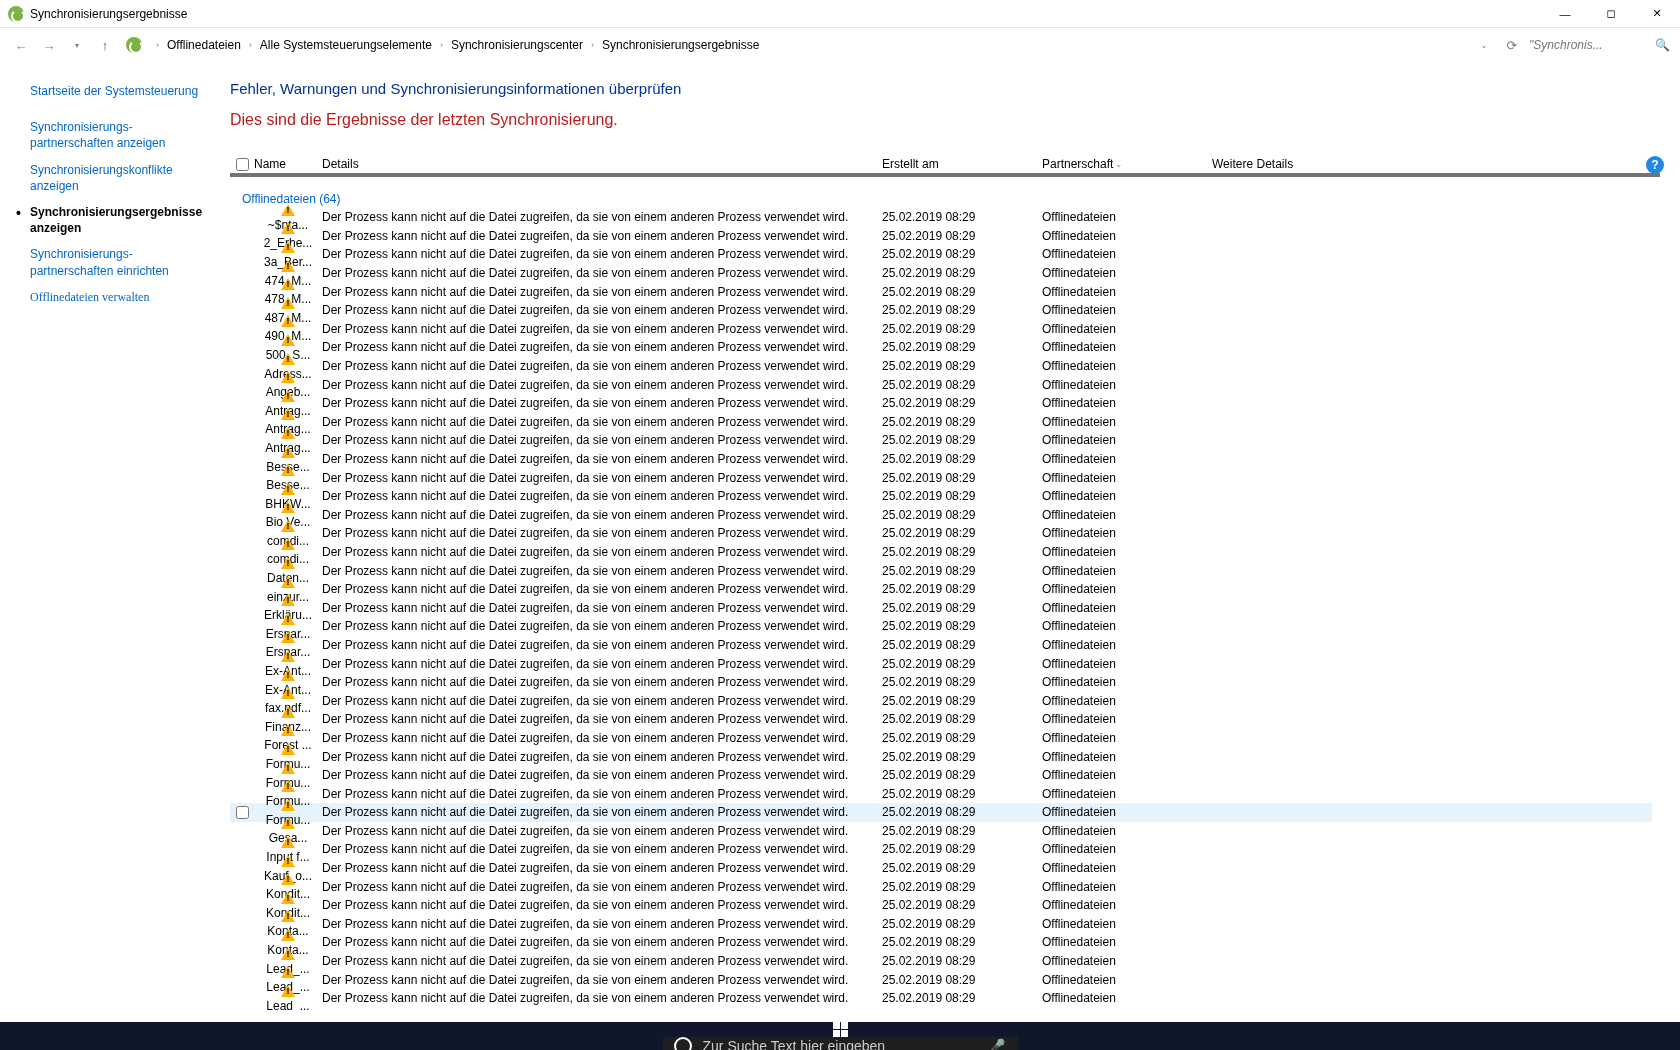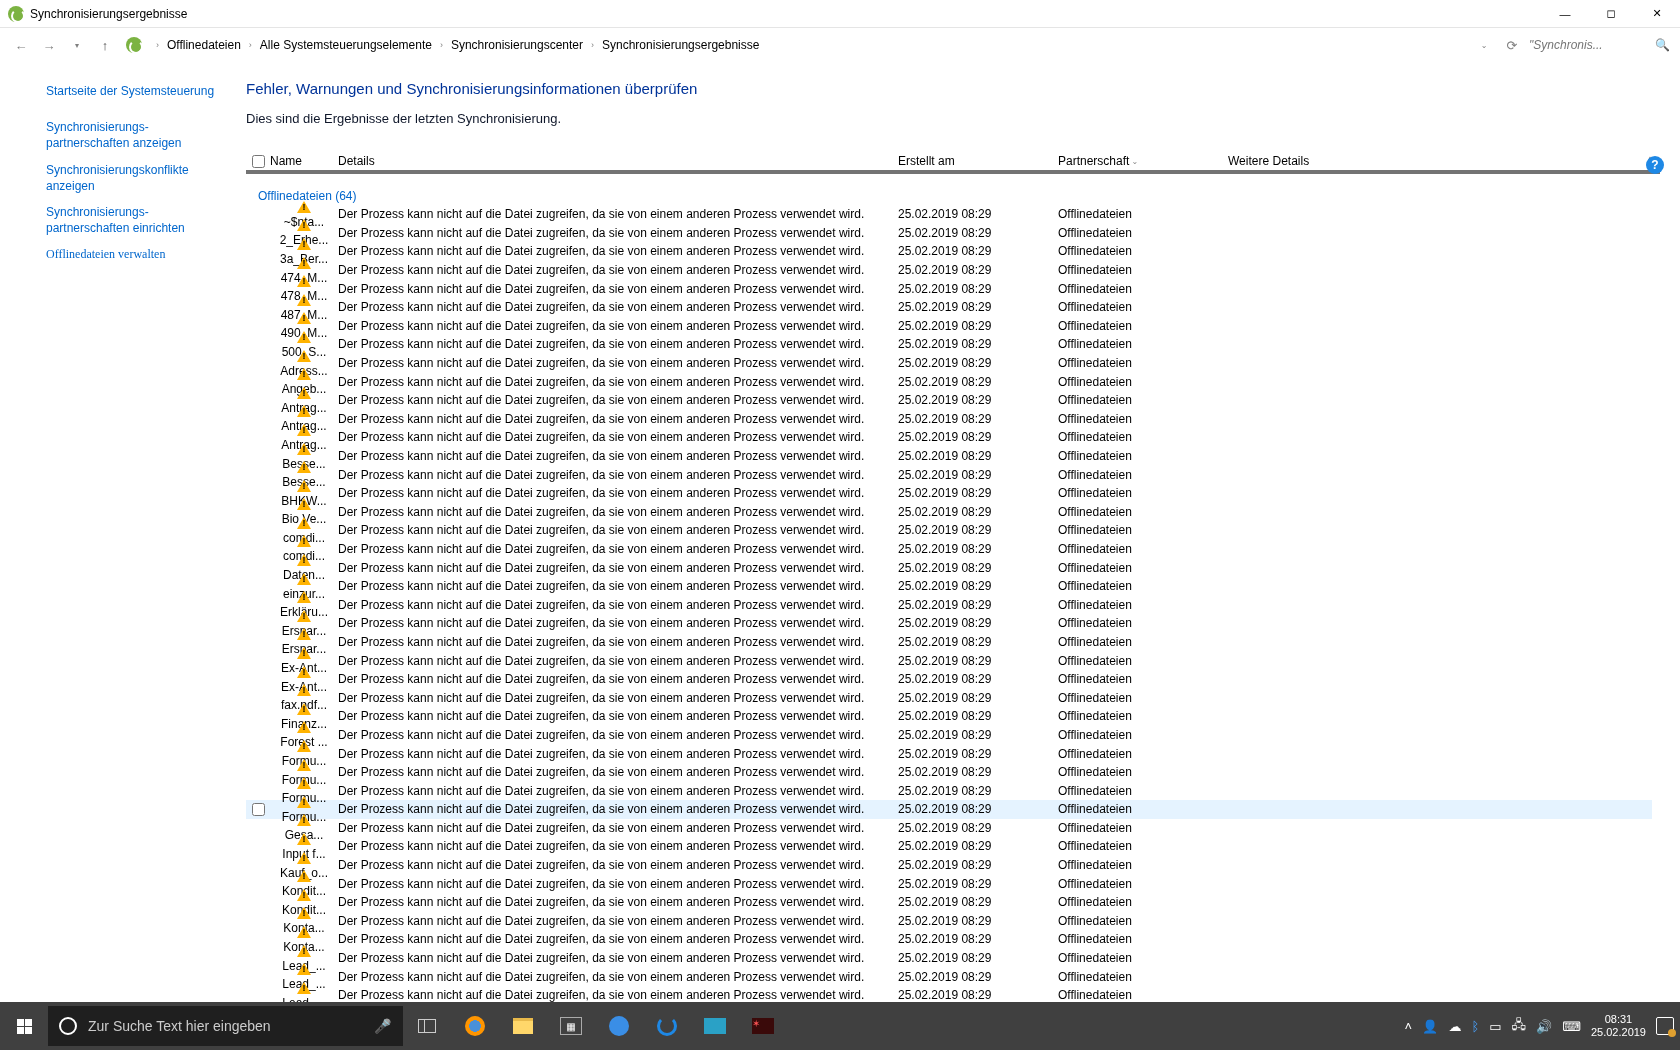--- a/index.html
+++ b/index.html
@@ -20,29 +20,29 @@
 .nav-sync { width:16px; height:16px; background:#7cb342; border-radius:50%; margin:0 4px; position:relative; }
 .nav-sync::after { content:""; position:absolute; top:3px; left:3px; width:10px; height:10px; border:2px solid #fff; border-radius:50%; border-top-color:transparent; }
 .breadcrumb { display:flex; align-items:center; gap:4px; color:#000; font-size:12px; }
 .breadcrumb .sep { color:#808080; font-size:9px; padding:0 4px; }
 .nav-right { margin-left:auto; display:flex; align-items:center; gap:6px; }
 .searchbox { width:120px; height:22px; border:none; font-size:12px; color:#666; font-style:italic; }
 .searchicon { color:#555; font-size:12px; }
 
 
 .body { display:flex; height:calc(100% - 28px - 34px - 40px); }
-.sidebar { width:200px; padding:16px 0 0 30px;margin-left:16px; }
+.sidebar { width:200px; padding:16px 0 0 30px; }
 .sidebar .item { color:#0066cc; font-size:12px; padding:5px 0; line-height:1.35; cursor:pointer; }
 .sidebar .item.head { color:#0066cc; }
 .sidebar .item.active { color:#000; font-weight:600; position:relative; }
 .sidebar .item.active::before { content:"•"; position:absolute; left:-14px; top:5px; color:#000; font-size:14px; }
 
 .main { flex:1; padding:18px 20px 0 30px; display:flex; flex-direction:column; overflow:hidden; }
 .main h1 { color:#003399; font-size:15px; font-weight:400; margin-bottom:14px; }
-.main .sub { color:#0f172a; font-size:13px; margin-bottom:26px; }
+.main .sub { color:#b91c1c; font-size:16px; margin-bottom:26px; }
 
 .help { position:absolute; right:16px; top:156px; width:18px; height:18px; background:#1e88e5; color:#fff; border-radius:50%; display:flex; align-items:center; justify-content:center; font-size:12px; font-weight:700; }
 
 
 .table-wrap { flex:1; overflow:hidden; position:relative; }
 .thead { display:flex; align-items:center; height:22px; border-bottom:4px solid #737373; font-size:12px; color:#000; padding-right:20px; }
 .thead .cb { width:24px; display:flex; justify-content:center; }
 .thead .cb input { width:13px; height:13px; }
 .col-name { width:68px; }
 .col-details { width:560px; }
@@ -63,21 +63,21 @@
 .warn::before { content:""; position:absolute; left:0; top:1px; border-left:7px solid transparent; border-right:7px solid transparent; border-bottom:12px solid #ffb300; }
 .warn::after { content:"!"; position:absolute; left:0; top:2px; width:14px; text-align:center; font-size:9px; font-weight:700; color:#000; }
 .row .nm span { overflow:hidden; text-overflow:ellipsis; }
 .row .det { width:560px; white-space:nowrap; overflow:hidden; }
 .row .cre { width:160px; }
 .row .par { width:170px; }
 
 .vscroll-top { position:absolute; right:4px; top:0; width:12px; height:12px; font-size:9px; color:#555; display:flex; align-items:center; justify-content:center; }
 
 
-.taskbar { position:absolute; bottom:0; left:0; width:100%; height:48px; background:#404040; display:flex; align-items:center; color:#fff; }
+.taskbar { position:absolute; bottom:0; left:0; width:100%; height:28px; background:#0f172a; display:flex; align-items:center; color:#fff;flex-direction:column; }
 .taskbar .start { width:48px; height:40px; display:flex; align-items:center; justify-content:center; }
 .win-logo { display:grid; grid-template-columns:7px 7px; grid-template-rows:7px 7px; gap:1px; }
 .win-logo div { background:#fff; }
 .searchbar { display:flex; align-items:center; background:#1f1f1f; height:40px; width:355px; }
 .searchbar .circ { width:40px; display:flex; align-items:center; justify-content:center; }
 .searchbar .circ span { width:18px; height:18px; border:2px solid #fff; border-radius:50%; display:block; }
 .searchbar .txt { color:#ccc; font-size:14px; }
 .searchbar .mic { margin-left:auto; width:40px; text-align:center; color:#ccc; font-size:14px; }
 .tb-icon { width:48px; height:40px; display:flex; align-items:center; justify-content:center; font-size:16px; }
 .tb-icon .box { width:22px; height:18px; border:1px solid #aaa; display:flex; align-items:center; justify-content:center; font-size:10px; }
@@ -125,20 +125,21 @@
 </div>
 
 <div class="body">
   <div class="sidebar">
     <div class="item head">Startseite der Systemsteuerung</div>
     <div style="height:10px;"></div>
     <div id="sidebar-items">
         <div class="item" style="white-space: pre-line;">Synchronisierungs-
 partnerschaften anzeigen</div>
         <div class="item" style="white-space: pre-line;">Synchronisierungskonflikte anzeigen</div>
+        <div class="item active" style="white-space: pre-line;">Synchronisierungsergebnisse anzeigen</div>
         <div class="item" style="white-space: pre-line;">Synchronisierungs-
 partnerschaften einrichten</div>
         <div class="item" style="white-space: pre-line; font-family: Liberation Serif, serif;">Offlinedateien verwalten</div>
       </div>
   </div>
 
   <div class="main">
     <h1>Fehler, Warnungen und Synchronisierungsinformationen überprüfen</h1>
     <div class="sub">Dies sind die Ergebnisse der letzten Synchronisierung.</div>
 

